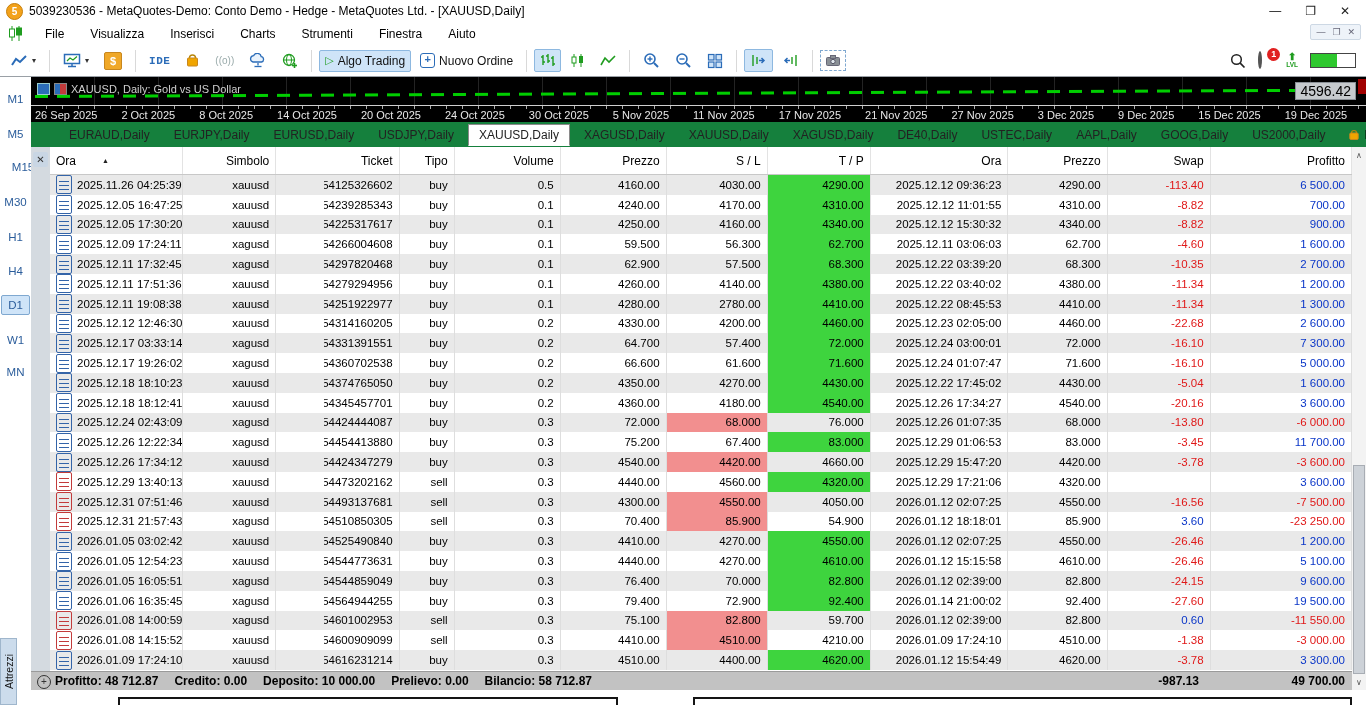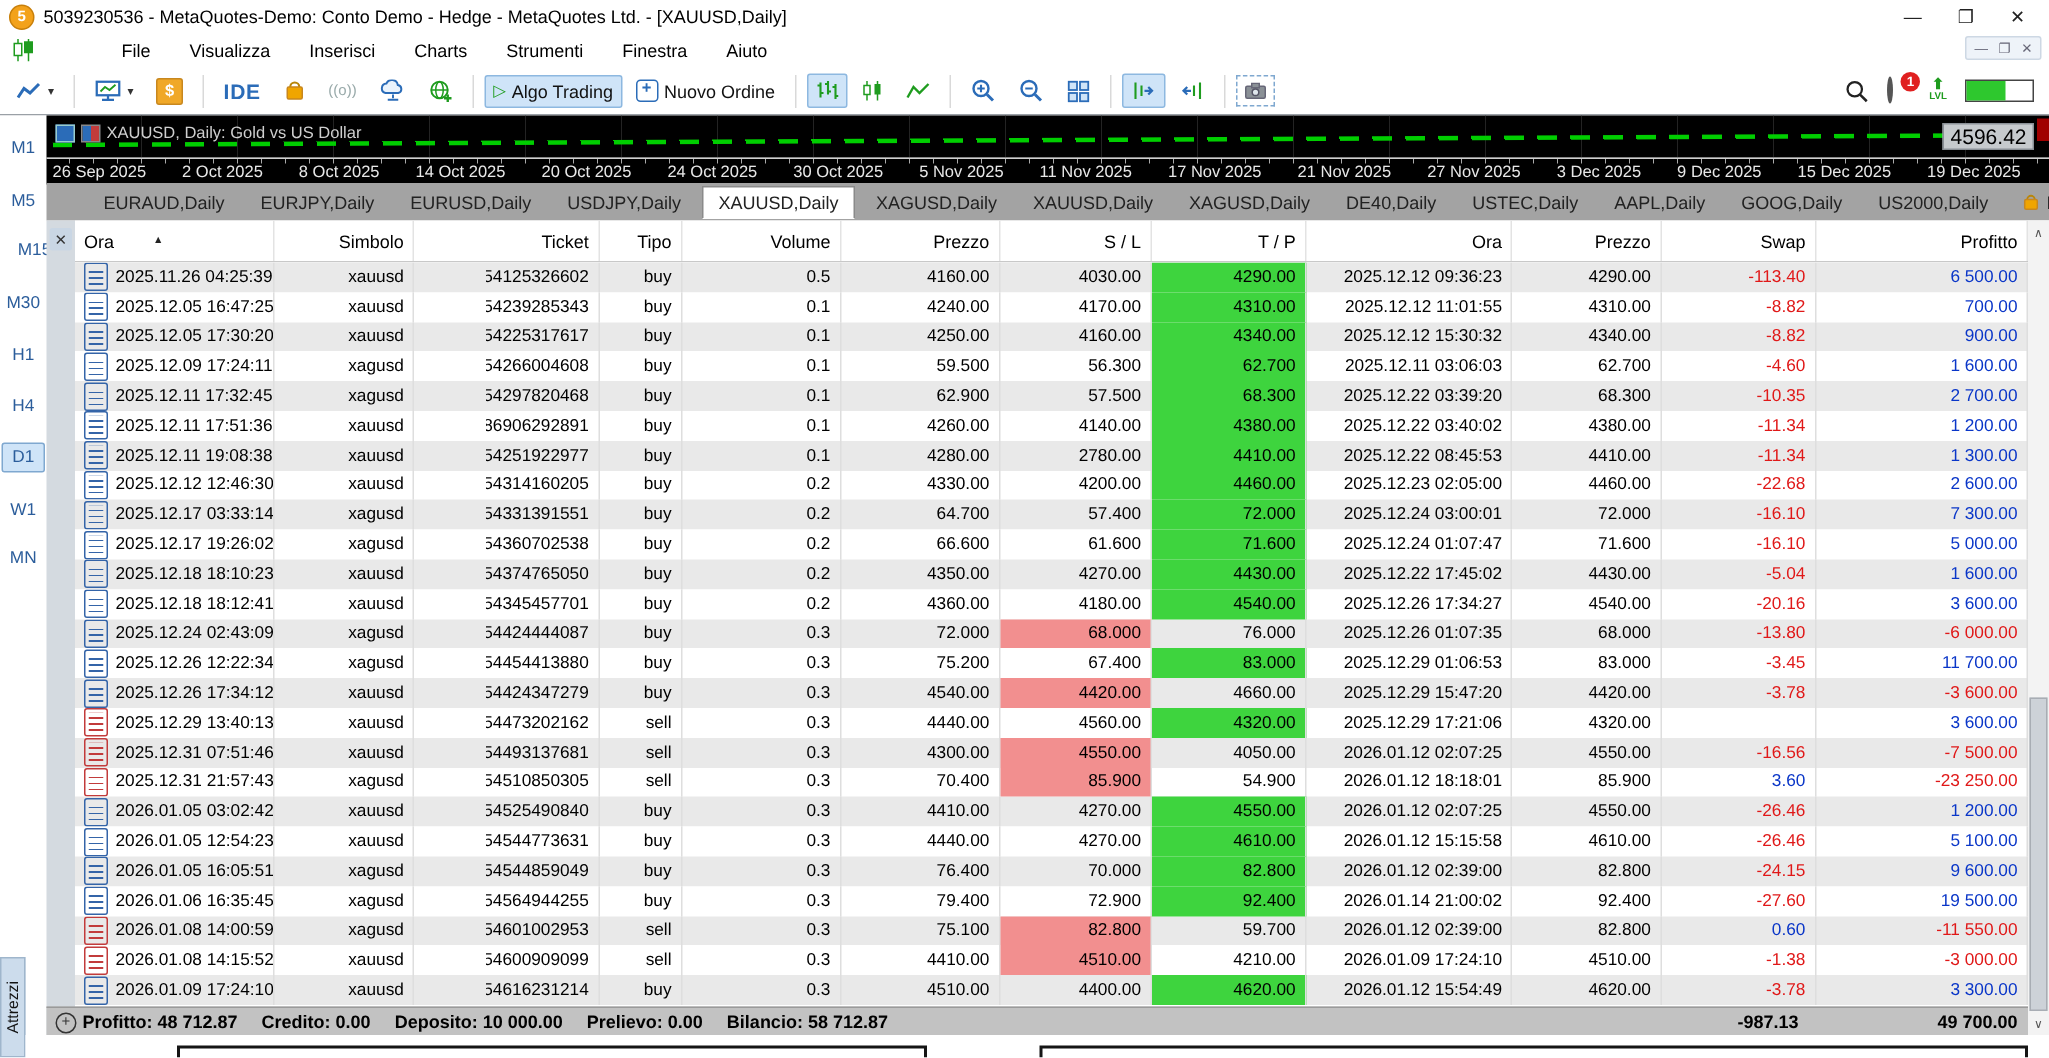--- a/index.html
+++ b/index.html
@@ -7,33 +7,33 @@
        font-family:"Liberation Sans",sans-serif;color:#000;}
   
   .titlebar{position:absolute;top:0;left:0;right:0;height:22px;display:flex;align-items:center;
             gap:6px;padding-left:6px;font-size:12px;background:#fff;}
   .mt5-logo{width:15px;height:15px;border-radius:50%;background:#f3a21b;color:#fff;font-size:10px;
             font-weight:bold;display:flex;align-items:center;justify-content:center;border:1px solid #c87f0a;}
   .win-controls{margin-left:auto;display:flex;gap:24px;padding-right:16px;font-size:12px;color:#222;}
   .win-controls span{cursor:default;}
   
   .menubar{position:absolute;top:22px;left:0;right:0;height:23px;display:flex;align-items:center;
-           font-size:12px;background:#fff;gap:36px;}
+           font-size:12px;background:#fff;}
   .menubar .applogo{margin:0 8px 0 8px;display:flex;align-items:flex-end;}
   .menu-item{padding:3px 13px;cursor:default;}
   .child-controls{position:absolute;right:5px;top:2px;display:flex;gap:7px;font-size:9px;color:#667;
                   background:#eef3f9;border:1px solid #cdd8e4;border-radius:2px;padding:2px 5px;}
   
   .toolbar{position:absolute;top:45px;left:0;right:0;height:31px;display:flex;align-items:center;
            gap:3px;padding-left:5px;background:#fff;border-bottom:1px solid #9aa0a6;font-size:12px;}
   .tsep{width:1px;height:22px;background:#d9d9d9;margin:0 4px;}
   .tbtn{display:flex;align-items:center;gap:4px;padding:3px 5px;border:1px solid transparent;border-radius:2px;}
   .tbtn.hl{background:#cfe4f8;border-color:#8db8e0;}
   .caret{font-size:8px;color:#333;}
-  .ide-txt{color:#2b6cb8;font-weight:bold;font-size:14px;letter-spacing:.5px;}
+  .ide-txt{color:#2b6cb8;font-weight:bold;font-size:11px;letter-spacing:.5px;font-family:Liberation Mono, monospace;}
   .sig-txt{color:#9aa;font-size:10px;}
   .dollar{width:16px;height:16px;background:#f0a828;border:1px solid #c8871e;border-radius:2px;color:#fff;
           font-weight:bold;font-size:11px;display:flex;align-items:center;justify-content:center;}
   .algo-label{font-size:12px;color:#111;}
   .play-gl{color:#1f9c1f;font-size:11px;}
   .plus-box{width:13px;height:13px;border:1px solid #2b6cb8;border-radius:3px;color:#2b6cb8;font-size:11px;
             line-height:11px;text-align:center;font-weight:bold;}
   .camera-box{width:24px;height:19px;border:1px dashed #7fa8d0;display:flex;align-items:center;justify-content:center;}
   .tb-right{margin-left:auto;display:flex;align-items:center;gap:12px;padding-right:10px;}
   .notif{position:relative;width:16px;height:16px;}
@@ -62,21 +62,21 @@
   .pricebox{position:absolute;right:10px;top:5px;background:#c6cacd;border:1px solid #8a9096;color:#000;
             font-size:14px;padding:0 4px;z-index:4;}
   .redmark{position:absolute;right:0;top:2px;width:8px;height:15px;background:#a00000;z-index:4;}
   
   .axis{position:absolute;left:31px;top:105px;right:0;height:17px;background:#000;border-top:1px solid #cfcfcf;}
   .axis .ticks{position:absolute;top:0;left:0;right:0;height:3px;
                background:repeating-linear-gradient(to right,transparent 0 15px,#aaa 15px 16px);}
   .axis-dates{position:absolute;top:3px;left:4px;right:44px;display:flex;justify-content:space-between;gap:24px;}
   .axis-dates span{color:#e8e8e8;font-size:11px;white-space:nowrap;}
   
-  .tabsbar{position:absolute;left:31px;top:122px;right:0;height:25px;background:#a3a3a3;display:flex;
+  .tabsbar{position:absolute;left:31px;top:122px;right:0;height:25px;background:#15803d;display:flex;
            align-items:center;padding-left:28px;font-size:12px;}
   .tab{padding:4px 10px;color:#222;white-space:nowrap;}
   .tab.active{background:#fff;border:1px solid #8a8a8a;border-bottom-color:#fff;padding:3px 10px;}
   .tabsep{width:1px;height:12px;background:#b8b8b8;margin:0 2px;}
   .market-tab{display:flex;align-items:center;gap:5px;padding:4px 8px;}
   
   .leftstrip{position:absolute;left:31px;top:147px;width:19px;height:543px;background:#d4dae0;}
   .x-close{position:absolute;left:2px;top:5px;width:15px;height:15px;background:#c9d6e4;color:#333;
            font-size:10px;display:flex;align-items:center;justify-content:center;border-radius:2px;}
   .thead{position:absolute;left:50px;top:147px;width:1302px;height:28px;background:#fff;display:flex;
@@ -509,21 +509,21 @@
         <span class="c w-pre2">68.300</span>
         <span class="c w-swap txt-red">-10.35</span>
         <span class="c w-prof txt-blue">2 700.00</span>
       </div>
       <div class="row">
         <span class="c left w-ora">
           <span class="doc-ic"></span>
           <span>2025.12.11 17:51:36</span>
         </span>
         <span class="c w-sim">xauusd</span>
-        <span class="c w-tic">86906292891</span>
+        <span class="c w-tic">54279294956</span>
         <span class="c w-tipo">buy</span>
         <span class="c w-vol">0.1</span>
         <span class="c w-pre">4260.00</span>
         <span class="c w-sl">4140.00</span>
         <span class="c w-tp tphit">4380.00</span>
         <span class="c w-ora2">2025.12.22 03:40:02</span>
         <span class="c w-pre2">4380.00</span>
         <span class="c w-swap txt-red">-11.34</span>
         <span class="c w-prof txt-blue">1 200.00</span>
       </div>

